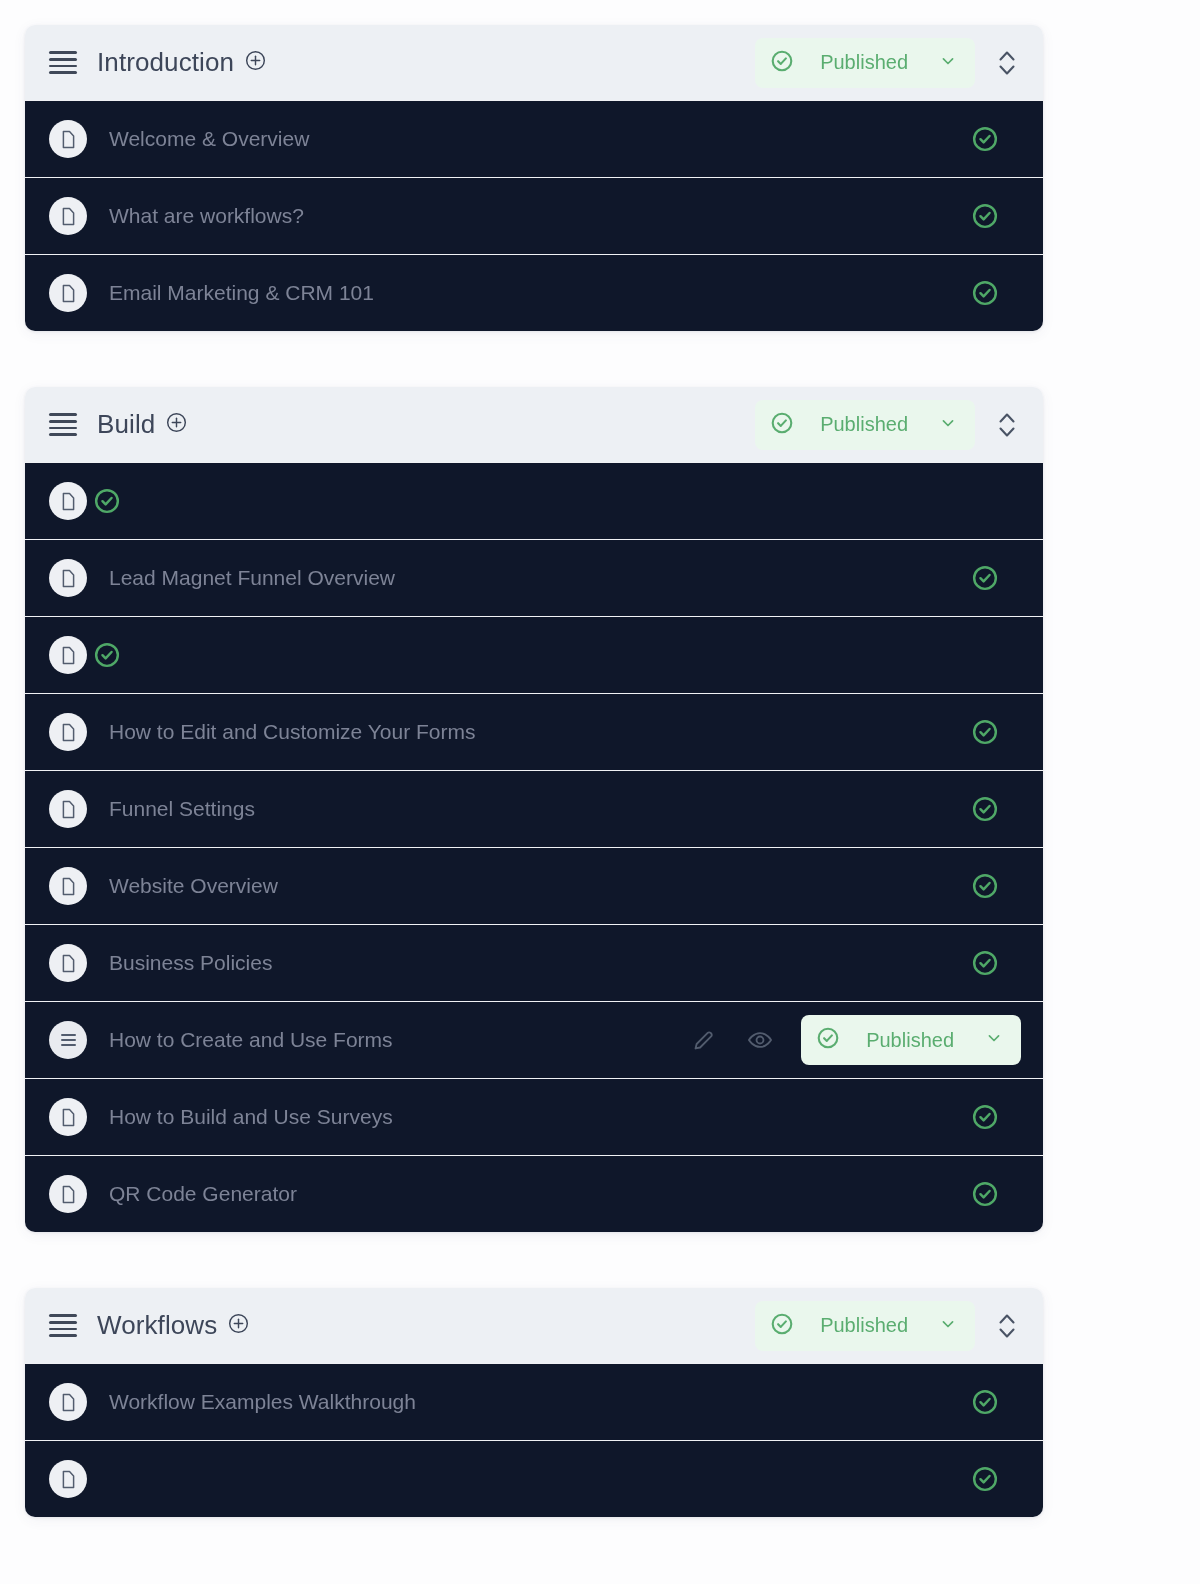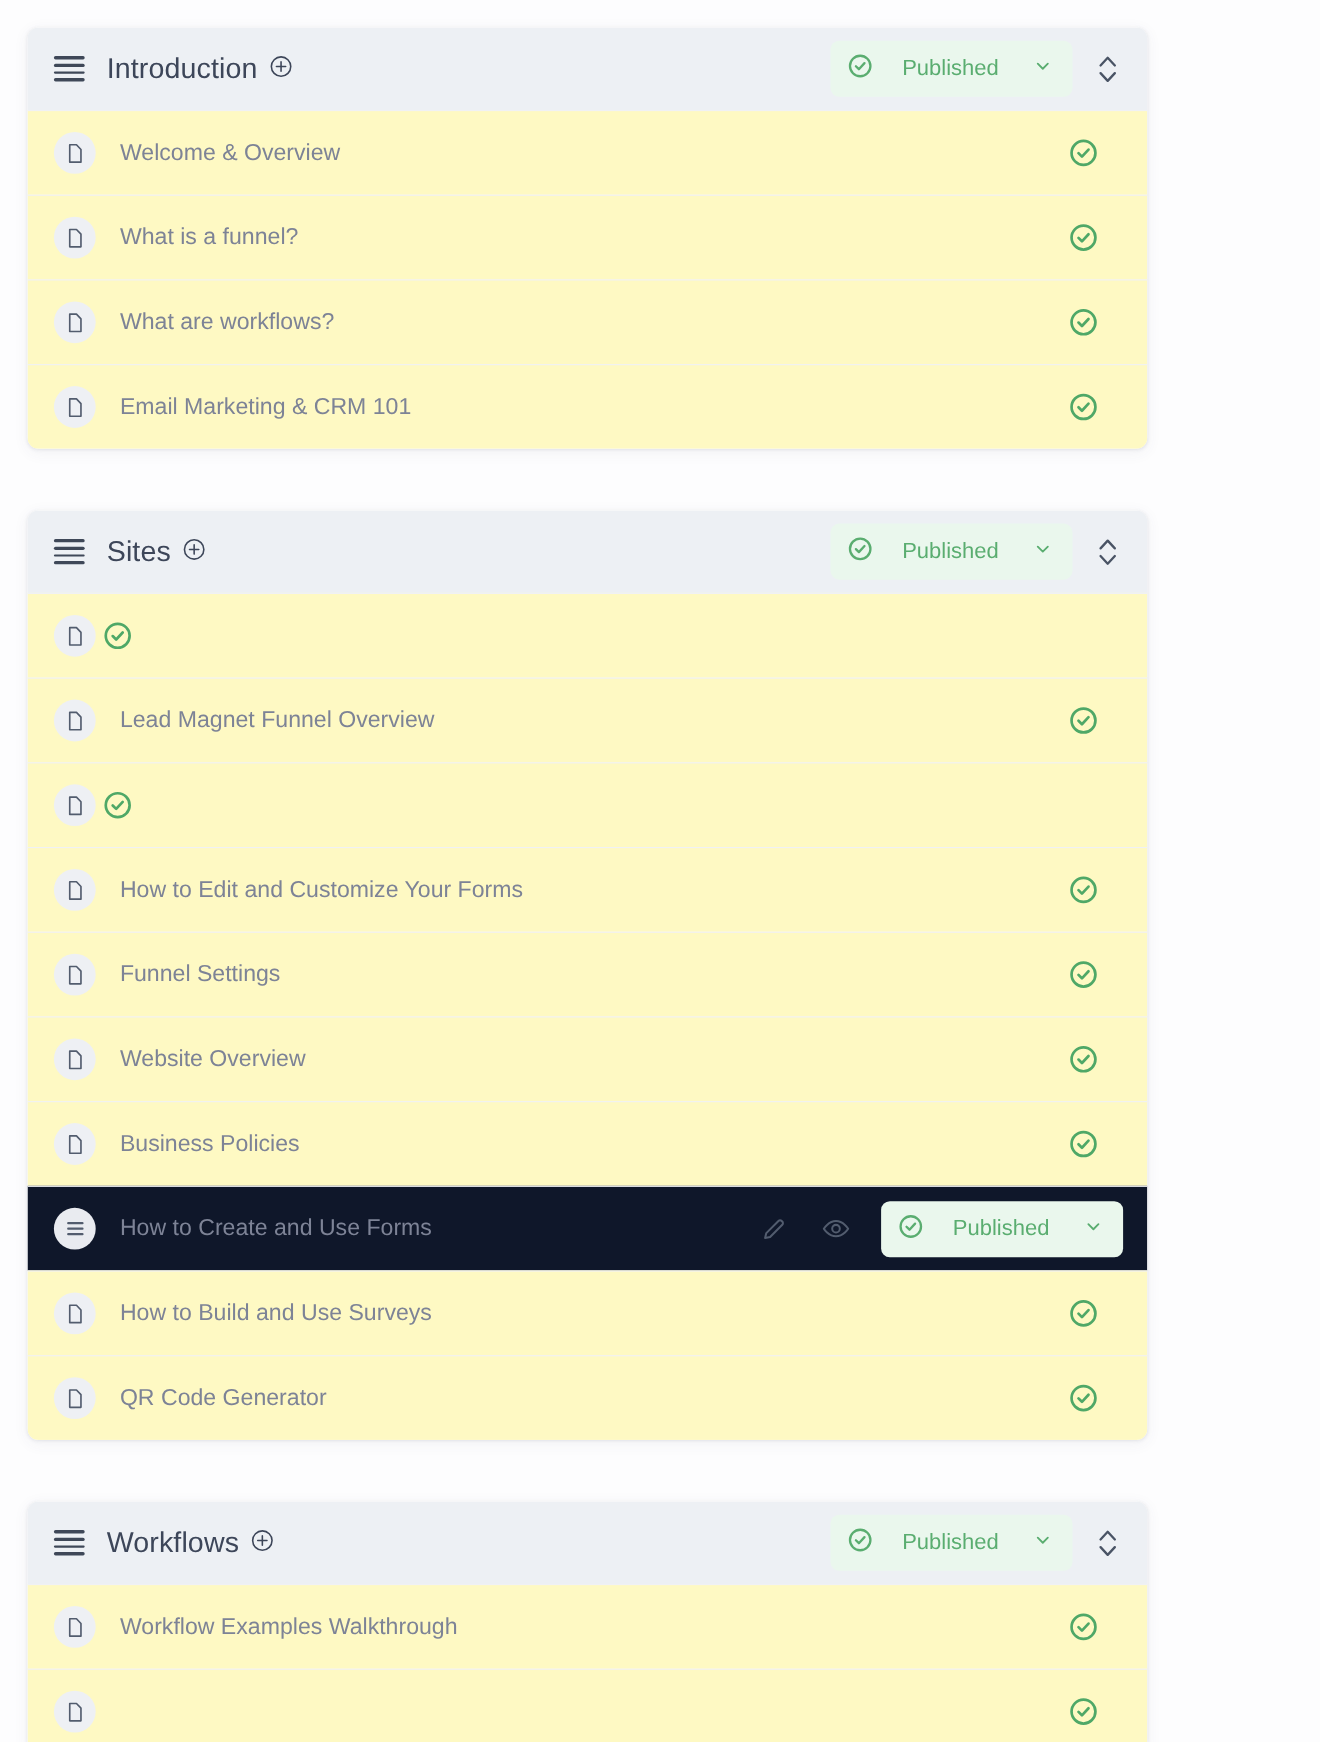--- a/index.html
+++ b/index.html
@@ -112,21 +112,21 @@
     cursor: pointer;
   }
 
   
   .row {
     height: 77px;
     display: flex;
     align-items: center;
     padding: 0 22px 0 24px;
     border-top: 1px solid #f0f1f4;
-    background: #fef9c3;
+    background: #0f172a;
   }
   .row:first-child { border-top: none; }
   .row.is-active { background: #0f172a; }
 
   .row-icon {
     width: 38px;
     height: 38px;
     border-radius: 50%;
     background: #eef0f4;
     display: flex;
@@ -239,36 +239,20 @@
             </svg>
           </div>
         </div>
       </div>
       <div class="row">
         <div class="row-icon">
           <svg width="17" height="19" viewBox="0 0 17 19" fill="none">
             <path d="M3.4 1.6h6.1l4.1 4.3v11.5H3.4z" stroke="#525c6e" stroke-width="1.5" fill="none" stroke-linecap="round" stroke-linejoin="round"></path>
           </svg>
         </div>
-        <div class="row-title">What is a funnel?</div>
-        <div class="row-right">
-          <div class="row-status">
-            <svg width="28" height="28" viewBox="0 0 24 24" fill="none">
-              <circle cx="12" cy="12" r="9.3" stroke="#4fa867" stroke-width="2.1" fill="none"></circle>
-              <path d="M8.1 12.2l2.7 2.7 5.1-5.5" stroke="#4fa867" stroke-width="2.1" fill="none" stroke-linecap="round" stroke-linejoin="round"></path>
-            </svg>
-          </div>
-        </div>
-      </div>
-      <div class="row">
-        <div class="row-icon">
-          <svg width="17" height="19" viewBox="0 0 17 19" fill="none">
-            <path d="M3.4 1.6h6.1l4.1 4.3v11.5H3.4z" stroke="#525c6e" stroke-width="1.5" fill="none" stroke-linecap="round" stroke-linejoin="round"></path>
-          </svg>
-        </div>
         <div class="row-title">What are workflows?</div>
         <div class="row-right">
           <div class="row-status">
             <svg width="28" height="28" viewBox="0 0 24 24" fill="none">
               <circle cx="12" cy="12" r="9.3" stroke="#4fa867" stroke-width="2.1" fill="none"></circle>
               <path d="M8.1 12.2l2.7 2.7 5.1-5.5" stroke="#4fa867" stroke-width="2.1" fill="none" stroke-linecap="round" stroke-linejoin="round"></path>
             </svg>
           </div>
         </div>
       </div>
@@ -291,21 +275,21 @@
     </div>
     <div class="section-card">
       <div class="section-header">
         <div class="drag-grip">
           <i></i>
           <i></i>
           <i></i>
           <i></i>
         </div>
         <div class="section-title-wrap">
-          <span class="section-title">Sites</span>
+          <span class="section-title">Build</span>
           <span class="plus-circle"><svg width="23" height="23" viewBox="0 0 24 24" fill="none">
               <circle cx="12" cy="12" r="9.2" stroke="#3d4659" stroke-width="1.5" fill="none"></circle>
               <path d="M12 7.6v8.8" stroke="#3d4659" stroke-width="1.5" fill="none" stroke-linecap="round" stroke-linejoin="round"></path>
               <path d="M7.6 12h8.8" stroke="#3d4659" stroke-width="1.5" fill="none" stroke-linecap="round" stroke-linejoin="round"></path>
             </svg></span>
         </div>
         <div class="header-right">
           <div class="badge">
             <span><svg width="24" height="24" viewBox="0 0 24 24" fill="none">
                 <circle cx="12" cy="12" r="9.3" stroke="#5aad70" stroke-width="2.1" fill="none"></circle>

